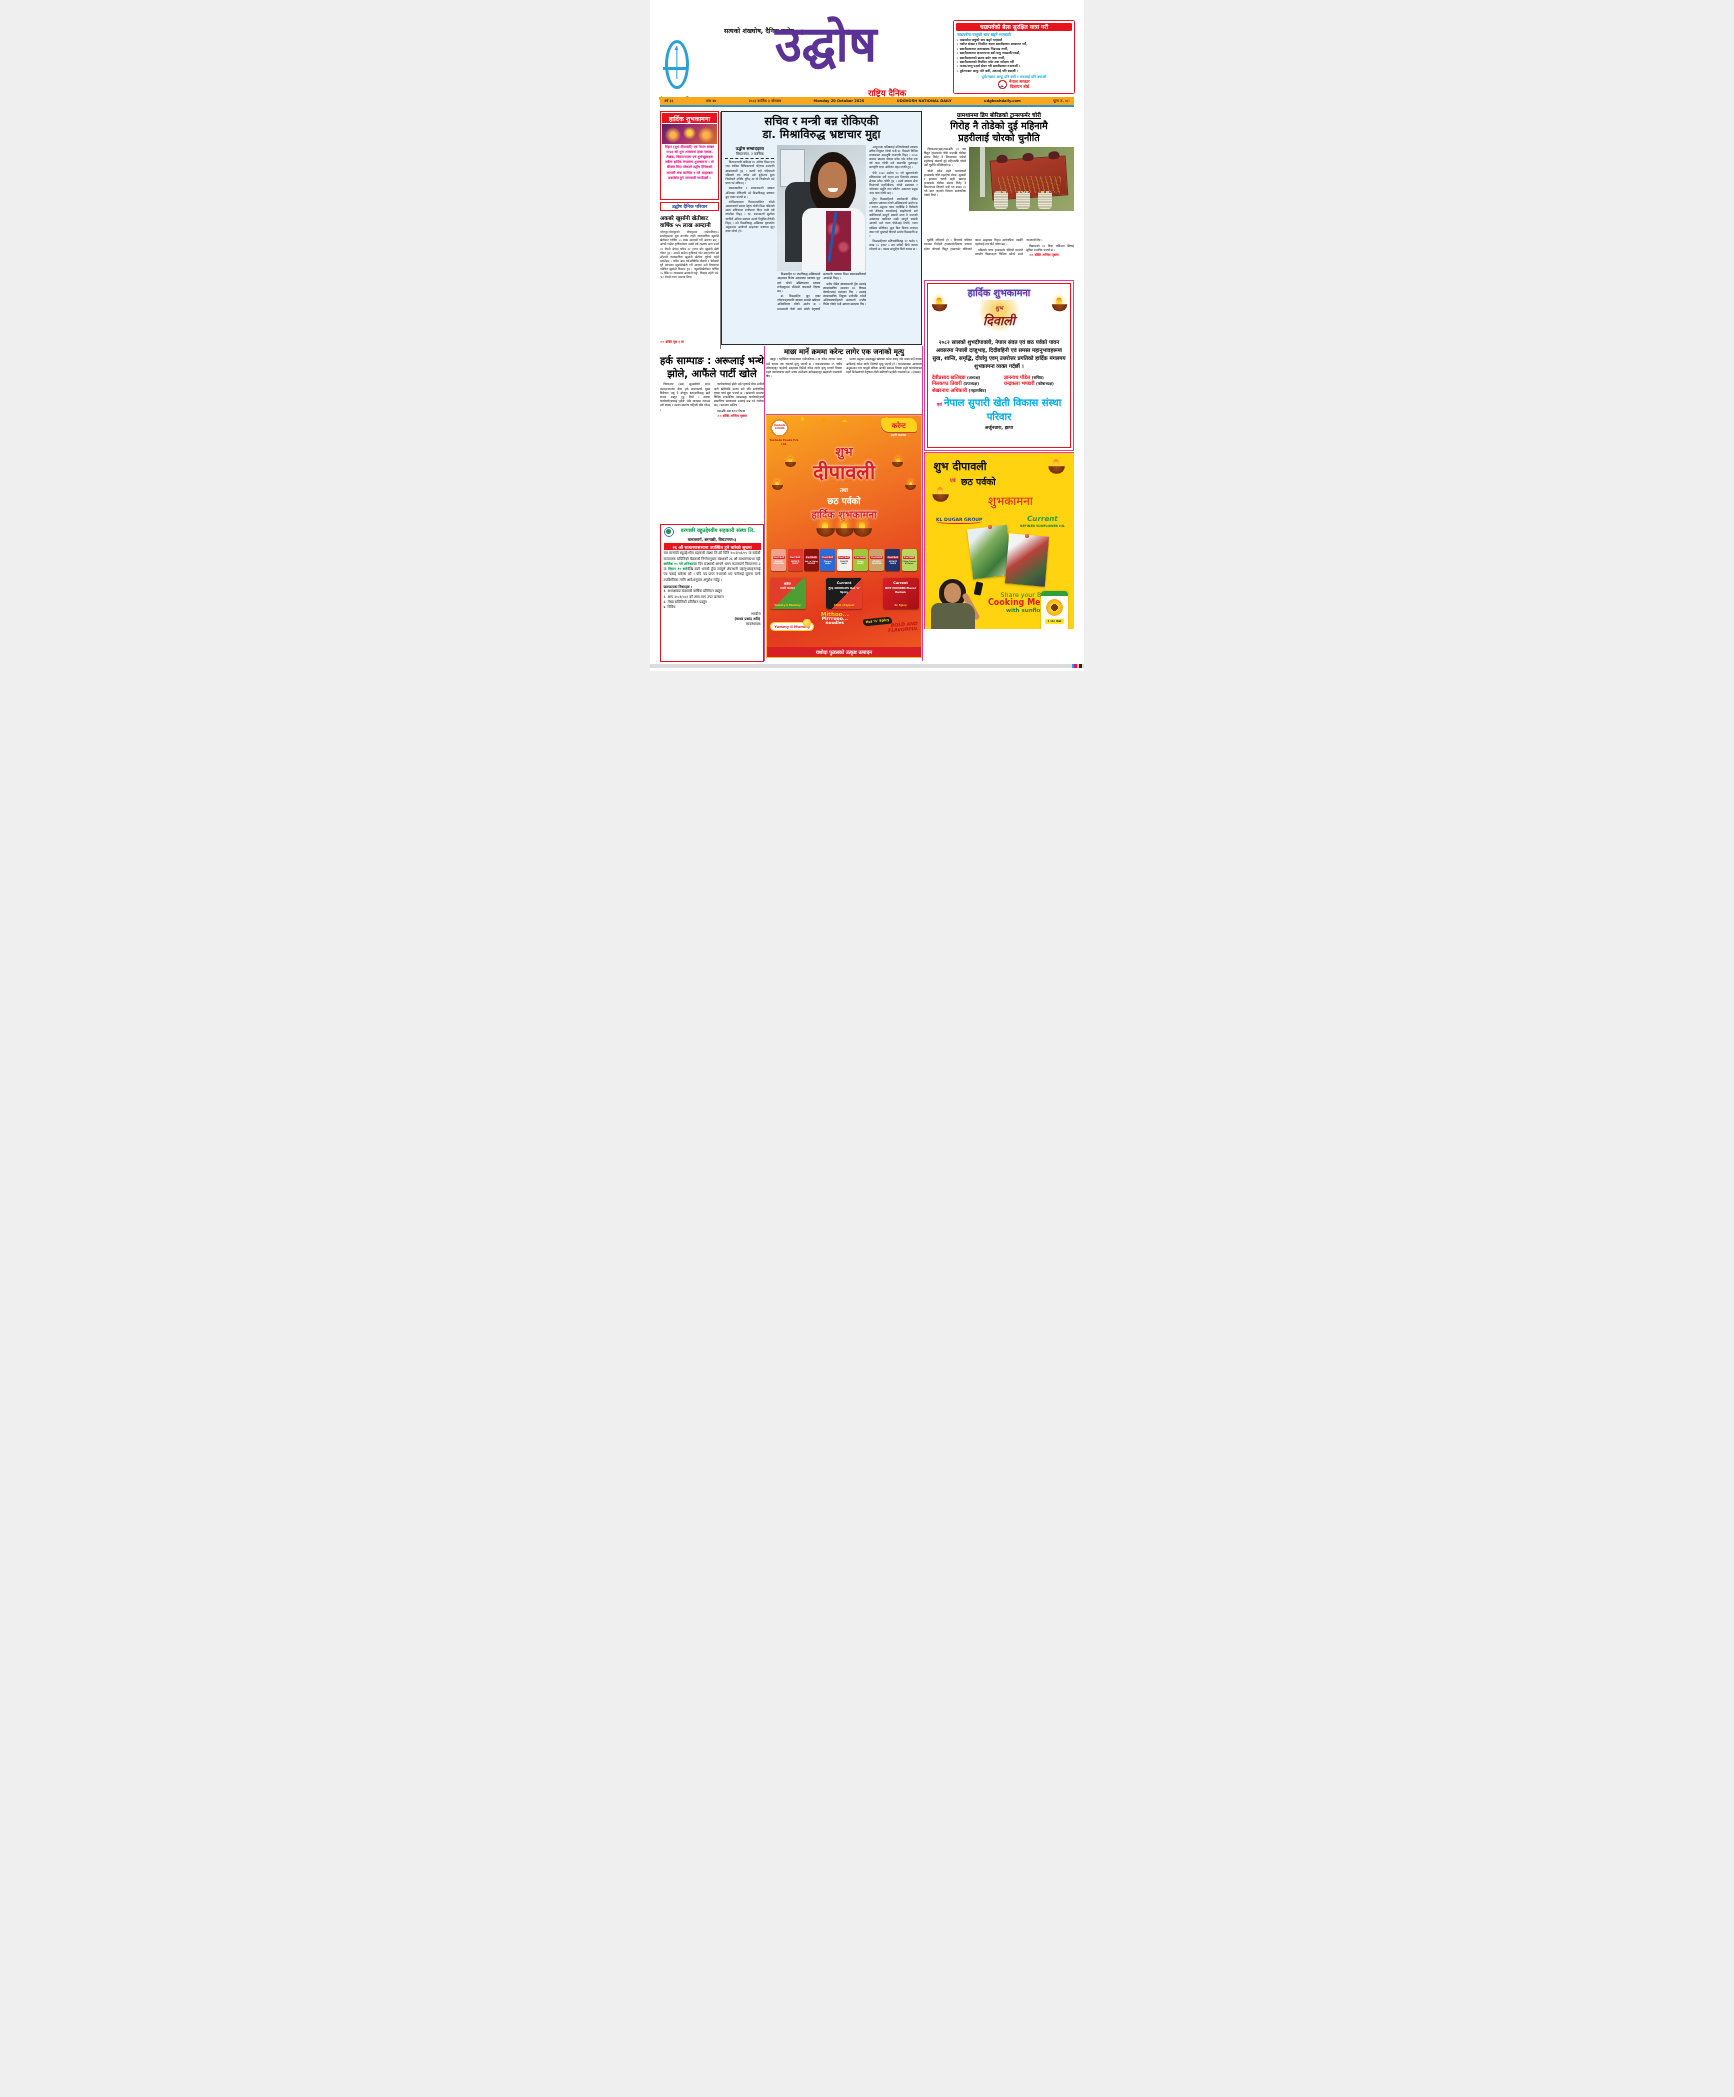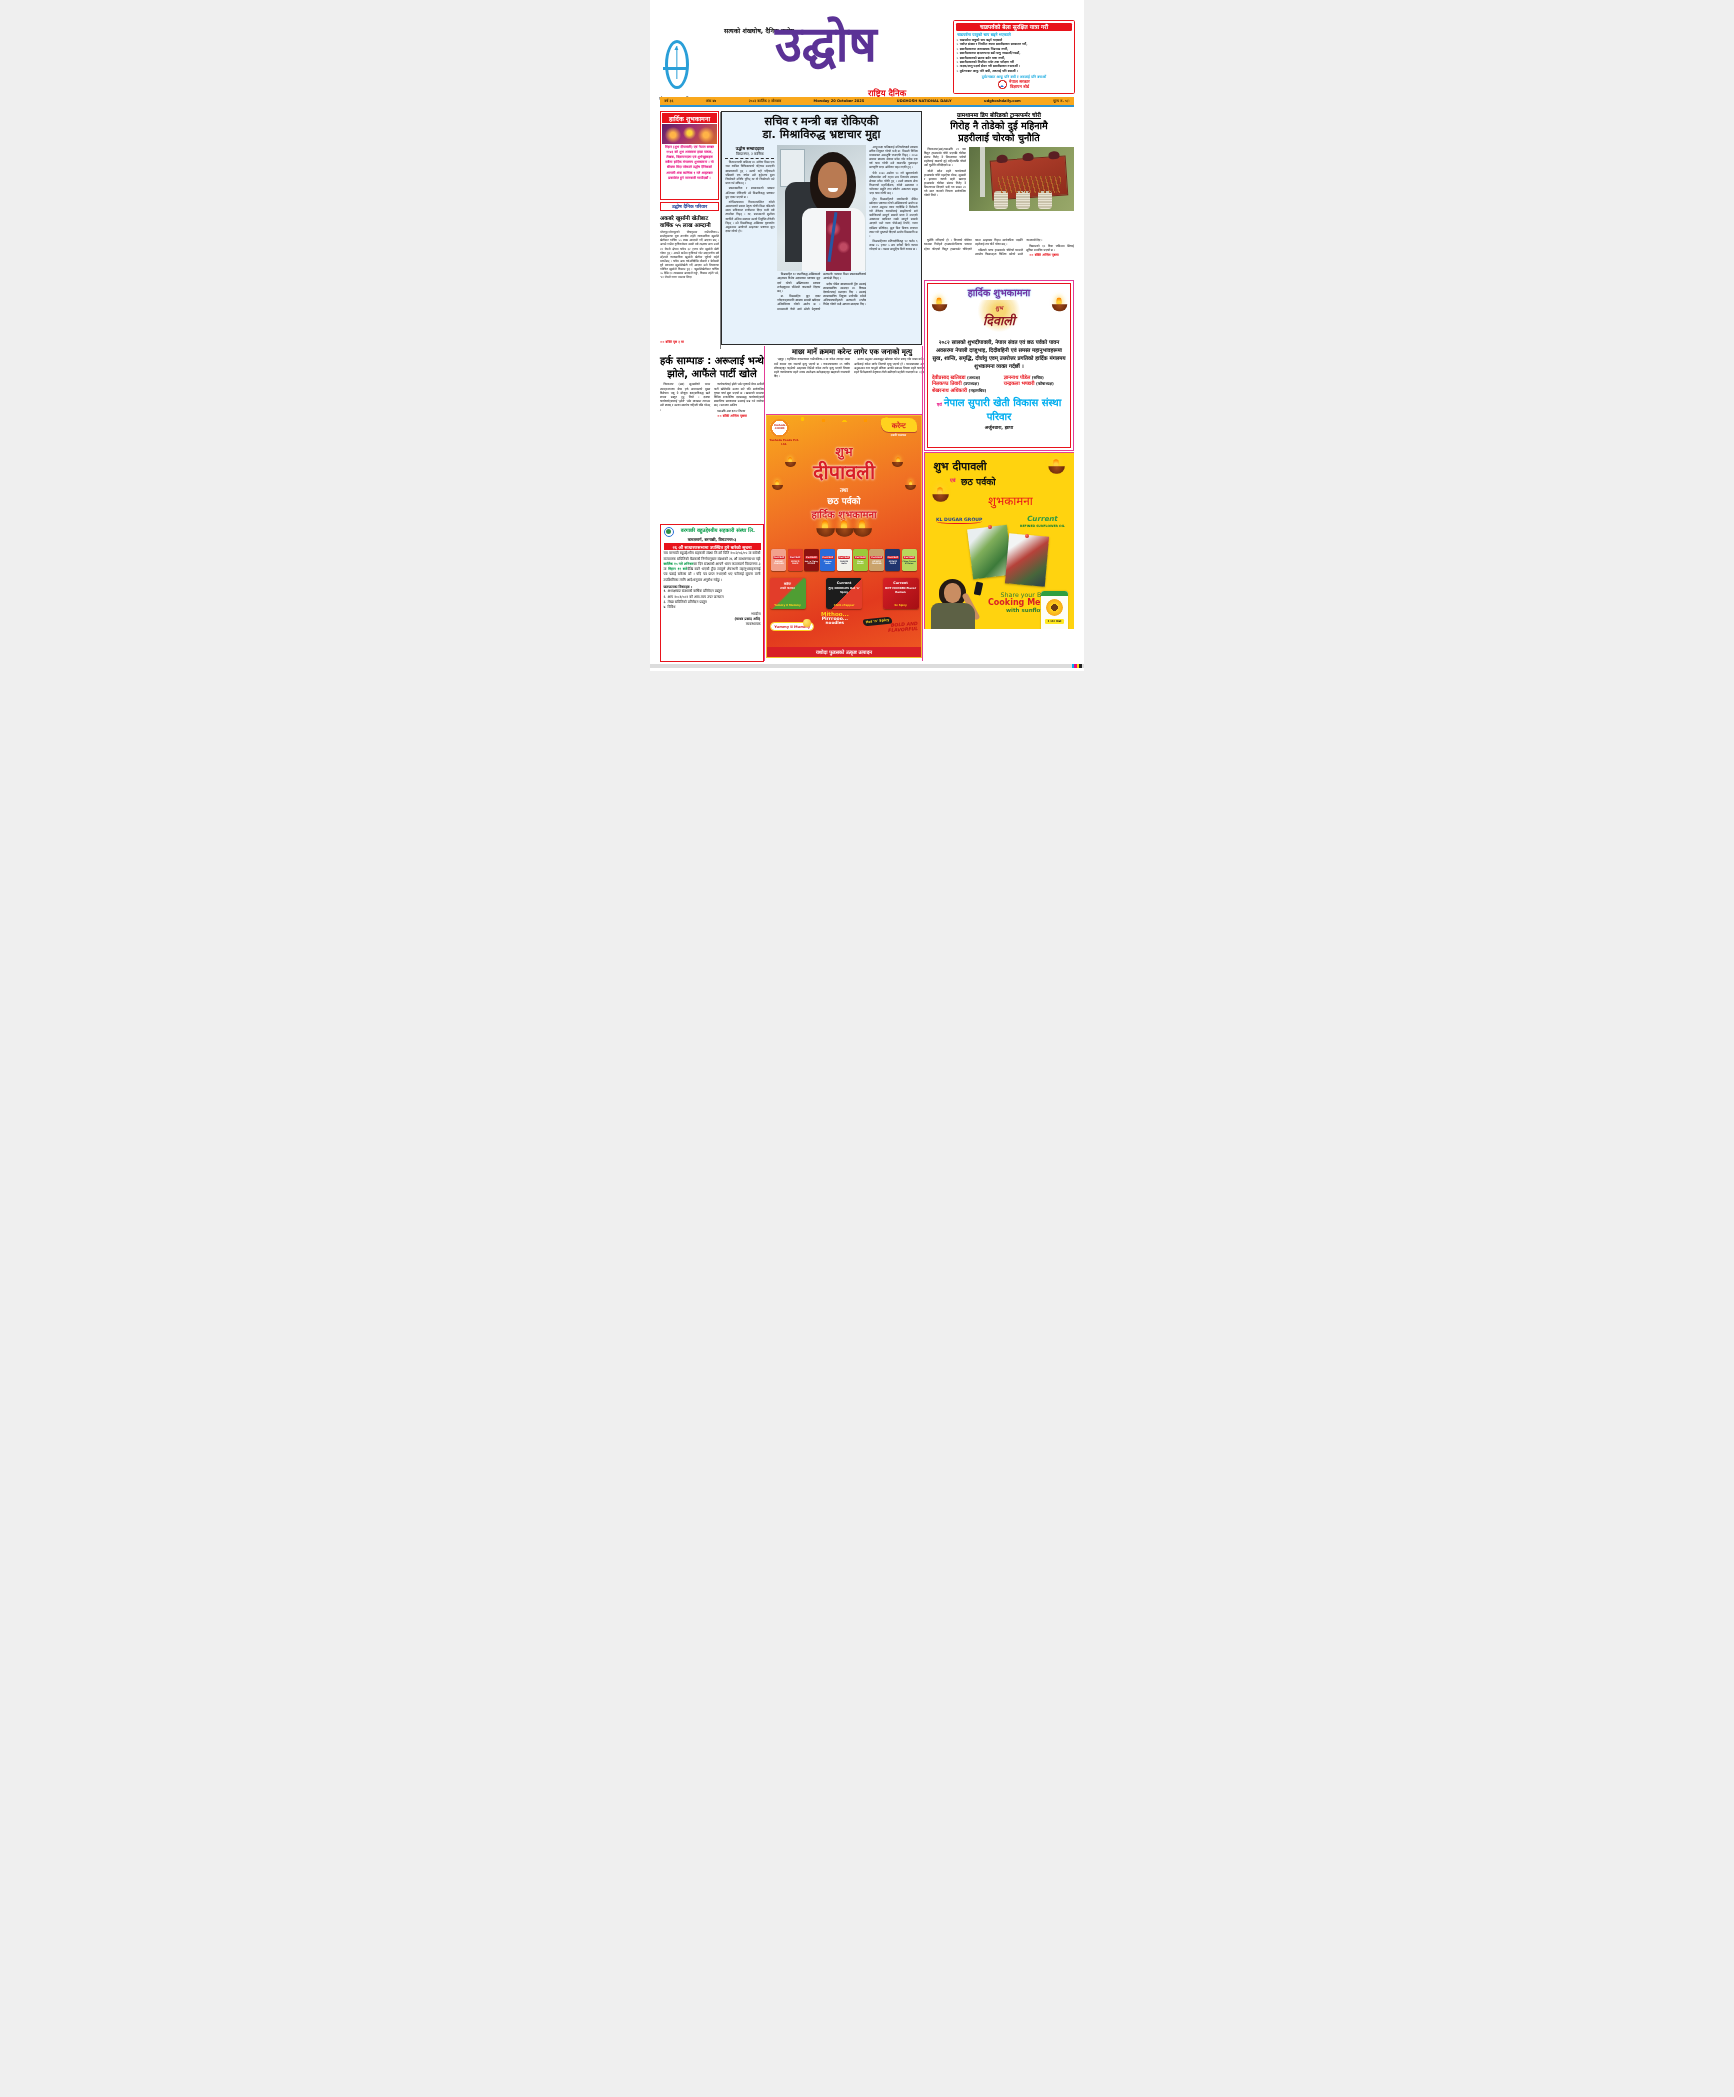--- a/index.html
+++ b/index.html
@@ -96,21 +96,21 @@
   .nt-addr{text-align:center;font-weight:bold;font-size:4px;margin-top:0.4px;}
   .nt-bar{background:#e8131b;color:#fff;font-weight:bold;font-size:4.4px;text-align:center;margin-top:1.3px;padding:0.4px 0;}
   .nt-body{font-size:3.5px;line-height:1.5;margin-top:1.3px;text-align:justify;}
   .nt-hl{color:#009944;font-weight:bold;}
   .nt-ag-t{font-weight:bold;font-size:3.6px;margin-top:1.3px;}
   .nt-ag{font-size:3.5px;line-height:1.5;}
   .nt-close{text-align:right;font-size:3.6px;line-height:1.4;margin-top:1.7px;}
   .nt-close .nm{font-weight:bold;}
 
   
-  .machha{left:124px;top:346px;width:156px;height:66px;}
+  .machha{left:116px;top:346px;width:156px;height:66px;}
   .machha h3{margin:0.8px 0 1.7px 0;font-size:7px;text-align:center;color:#000;}
   .machha .cols{column-count:2;column-gap:4.2px;font-size:2.9px;line-height:1.45;height:49px;overflow:hidden;}
   .machha p{margin:0;text-indent:3.4px;}
 
   
   .currentad{left:116px;top:415px;width:156px;height:243px;border:0.8px solid #f3c12f;
      background:linear-gradient(160deg,#f9a91e 0%,#f07024 38%,#e23a1e 75%,#ef5a22 100%);overflow:hidden;}
   .ya-badge{position:absolute;left:3.4px;top:2.5px;width:18.5px;height:18.5px;border-radius:50%;
      background:radial-gradient(circle,#fff 55%,#f28b1f 57%,#f28b1f 72%,#fff 74%,#e8131b 76%);display:flex;align-items:center;justify-content:center;text-align:center;}
   .ya-badge span{font-size:2.5px;font-weight:bold;color:#c22014;font-style:italic;line-height:1.1;}

